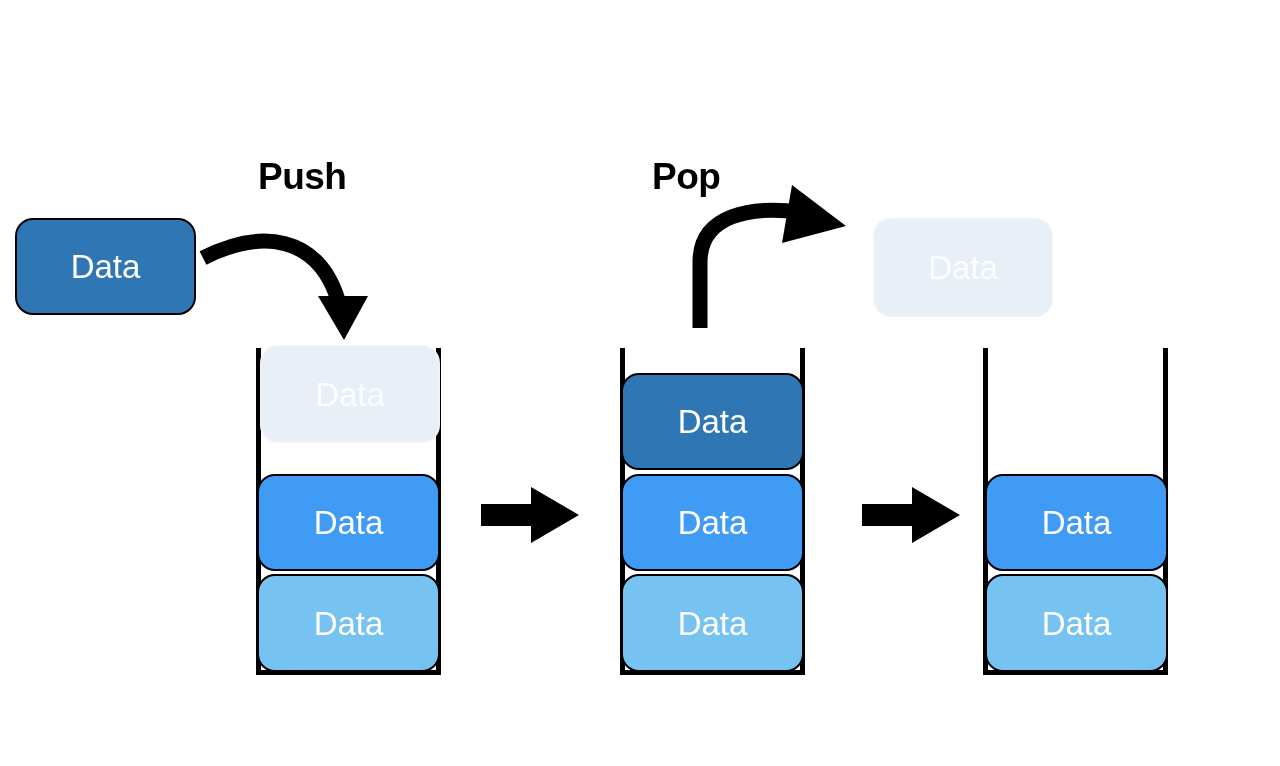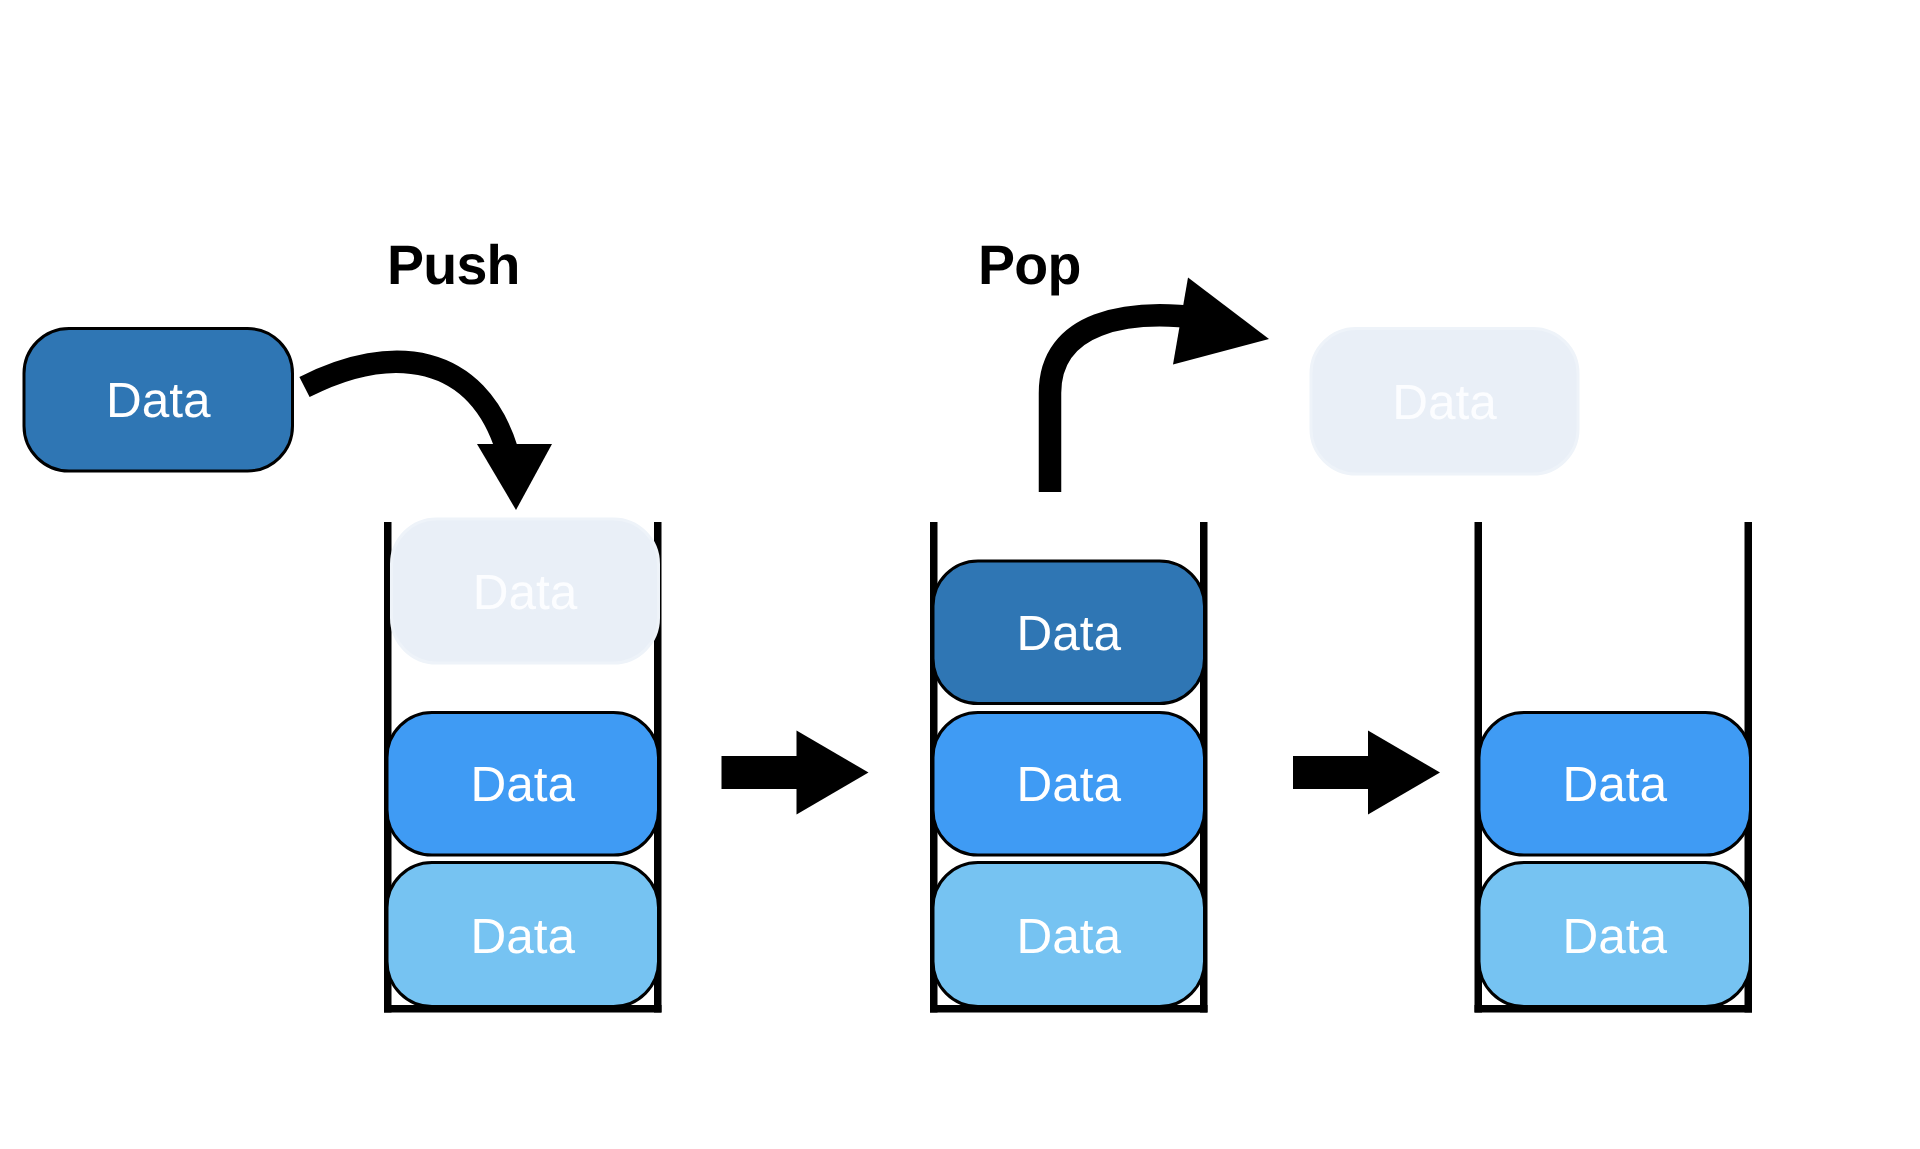--- a/index.html
+++ b/index.html
@@ -31,21 +31,21 @@
     color: #000000;
     white-space: nowrap;
     letter-spacing: -0.5px;
   }
   .data-box {
     position: absolute;
     box-sizing: border-box;
     display: flex;
     align-items: center;
     justify-content: center;
-    border-radius: 31px;
+    border-radius: 18px;
     font-family: "Liberation Sans", "DejaVu Sans", sans-serif;
     font-size: 33px;
     color: #ffffff;
     line-height: 1;
     user-select: none;
   }
   .box-solid {
     border: 2.5px solid #000000;
   }
   .box-dark   { background: #2f76b4; }

